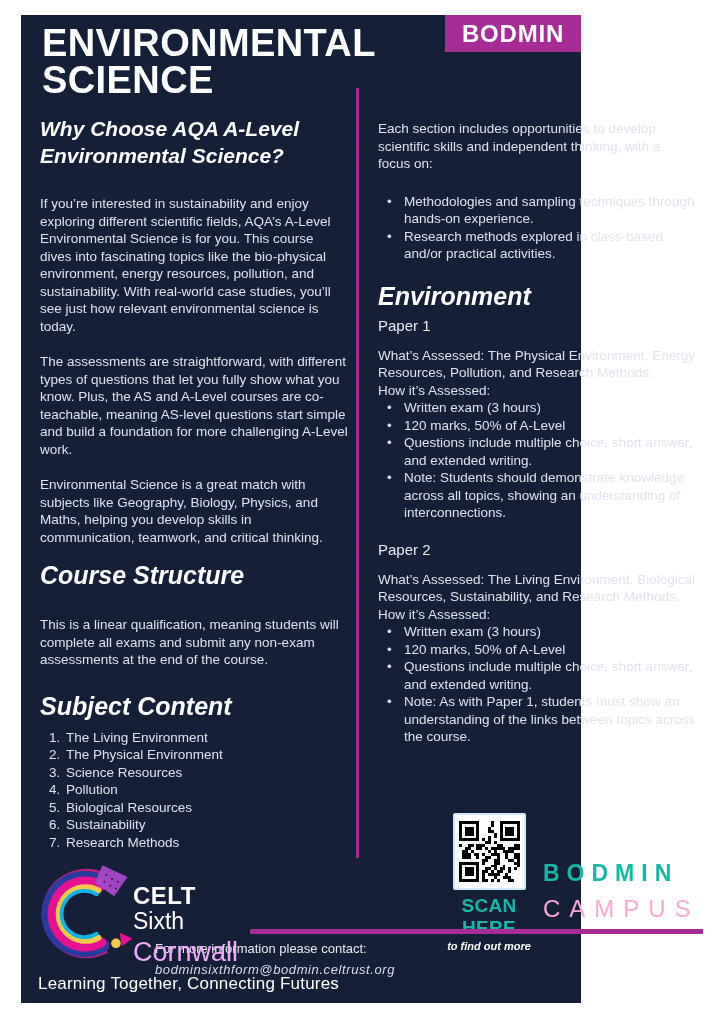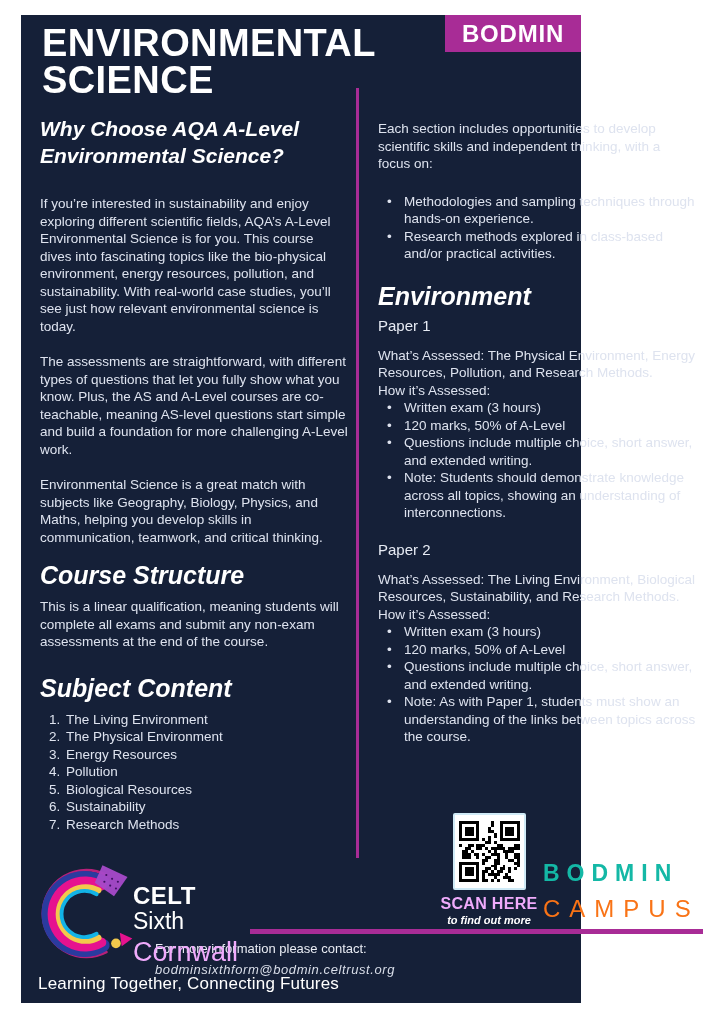--- a/index.html
+++ b/index.html
@@ -31,46 +31,46 @@
   
   .col { position: absolute; display: flex; flex-direction: column; }
   .col-left  { left: 19px;  top: 100px; width: 308px; }
   .col-right { left: 357px; top: 105px; width: 318px; }
 
   .body-txt, li { font-size: 13.5px; line-height: 17.5px; color: #DEE3EF; }
   h2 { color: #ffffff; font-style: italic; font-weight: 700; }
   .h-why { font-size: 21px; line-height: 27px; margin-bottom: 26px; }
   .h-sec { font-size: 25px; line-height: 30px; }
   .mb18 { margin-bottom: 18px; }
-  .h-cs { margin-top: 14px; margin-bottom: 8px; }
+  .h-cs { margin-top: 14px; margin-bottom: 26px; }
   .h-sc { margin-top: 22px; }
   ol.subject { margin-top: 8px; padding-left: 24px; }
   ol.subject li { padding-left: 2px; }
 
   ul.bullets { list-style: none; padding-left: 26px; margin-top: 0; }
   ul.bullets li { position: relative; }
   ul.bullets li::before { content: "•"; position: absolute; left: -17px; }
   .intro { margin-bottom: 20px; }
   .h-as { margin-top: 18px; margin-bottom: 5px; }
   .paper-name { font-size: 15px; line-height: 19px; color: #E7EBF4; }
   .paper-body { margin-top: 12px; }
   .paper2 { margin-top: 18px; }
 
   
   .qr-wrap { position: absolute; left: 418px; top: 798px; width: 100px; text-align: center; }
   .qr-box {
     width: 73px; height: 77px; margin: 0 auto; background: #ffffff;
     border: 2px solid #CFEAF6; border-radius: 2px;
     display: flex; align-items: center; justify-content: center;
   }
-  .scan { margin-top: 5px; color: #f0abfc; font-size: 16px; font-weight: 700; letter-spacing: 0.3px; }
+  .scan { margin-top: 5px; color: #14b8a6; font-size: 19px; font-weight: 700; letter-spacing: 0.3px; }
   .scan-sub { margin-top: 1px; color: #ffffff; font-size: 11px; font-style: italic; font-weight: 700; text-align: center; }
   .bodmin { position: absolute; left: 522px; top: 845px; }
   .bodmin-1 { color: #14b8a6; font-size: 23px; font-weight: 700; letter-spacing: 7px; line-height: 26px; margin-bottom: 9px; }
-  .bodmin-2 { color: #f97316; font-size: 24px; font-weight: 400; letter-spacing: 9px; line-height: 28px; }
+  .bodmin-2 { color: #f9a8d4; font-size: 24px; font-weight: 400; letter-spacing: 9px; line-height: 28px; }
   .hline { position: absolute; left: 229px; top: 914px; width: 453px; height: 5px; background: #A82C96; }
   .contact { position: absolute; right: 6px; top: 926px; width: 420px; }
   .contact-label { color: #E9ECF4; font-size: 13px; line-height: 16px; }
   .contact-email { color: #D9DEE9; font-size: 13px; font-style: italic; letter-spacing: 0.6px; line-height: 22px; margin-top: 2px; }
 
   .celt-logo { position: absolute; left: 14px; top: 838px; width: 106px; height: 122px; }
   .celt-text { position: absolute; left: 112px; top: 868px; color: #ffffff; }
   .ct1 { font-size: 24px; font-weight: 800; line-height: 25px; letter-spacing: 0.5px; }
   .ct2 { font-size: 23px; font-weight: 400; line-height: 27px; }
   .ct3 { font-size: 27px; font-weight: 400; line-height: 35px; color: #f0abfc; }
@@ -95,21 +95,21 @@
     </h2>
     <p class="body-txt mb18">If you’re interested in sustainability and enjoy exploring different scientific fields, AQA’s A-Level Environmental Science is for you. This course dives into fascinating topics like the bio-physical environment, energy resources, pollution, and sustainability. With real-world case studies, you’ll see just how relevant environmental science is today.</p>
     <p class="body-txt mb18">The assessments are straightforward, with different types of questions that let you fully show what you know. Plus, the AS and A-Level courses are co-teachable, meaning AS-level questions start simple and build a foundation for more challenging A-Level work.</p>
     <p class="body-txt">Environmental Science is a great match with subjects like Geography, Biology, Physics, and Maths, helping you develop skills in communication, teamwork, and critical thinking.</p>
     <h2 class="h-sec h-cs">Course Structure</h2>
     <p class="body-txt">This is a linear qualification, meaning students will complete all exams and submit any non-exam assessments at the end of the course.</p>
     <h2 class="h-sec h-sc">Subject Content</h2>
     <ol class="subject">
       <li>The Living Environment</li>
       <li>The Physical Environment</li>
-      <li>Energy Resources</li>
+      <li>Science Resources</li>
       <li>Pollution</li>
       <li>Biological Resources</li>
       <li>Sustainability</li>
       <li>Research Methods</li>
     </ol>
   </div>
 
   <div class="col col-right">
     <p class="body-txt intro">Each section includes opportunities to develop scientific skills and independent thinking, with a focus on:</p>
     <ul class="bullets">

